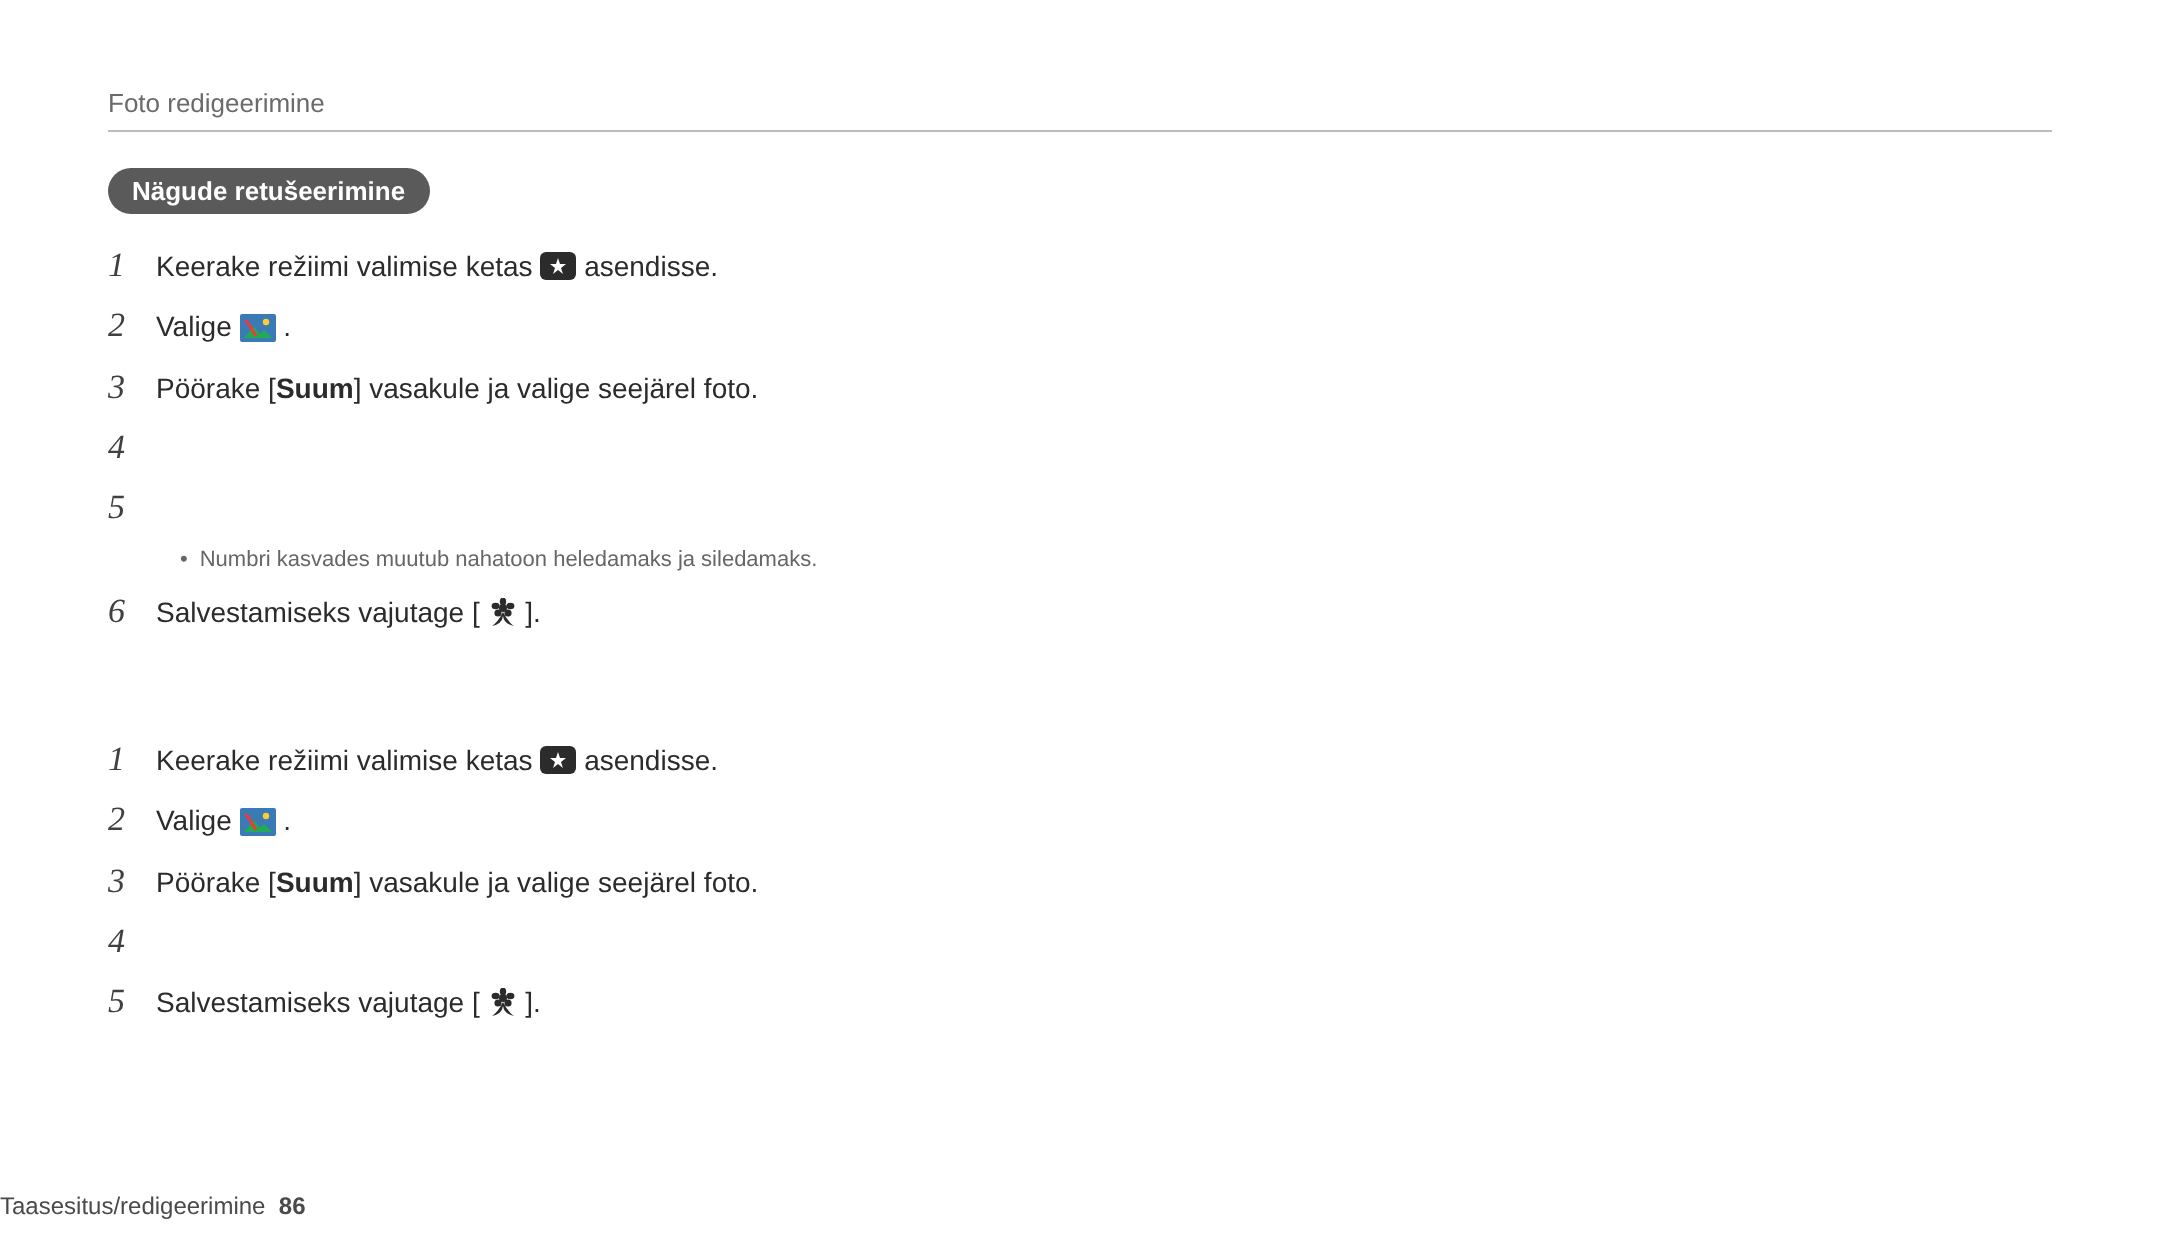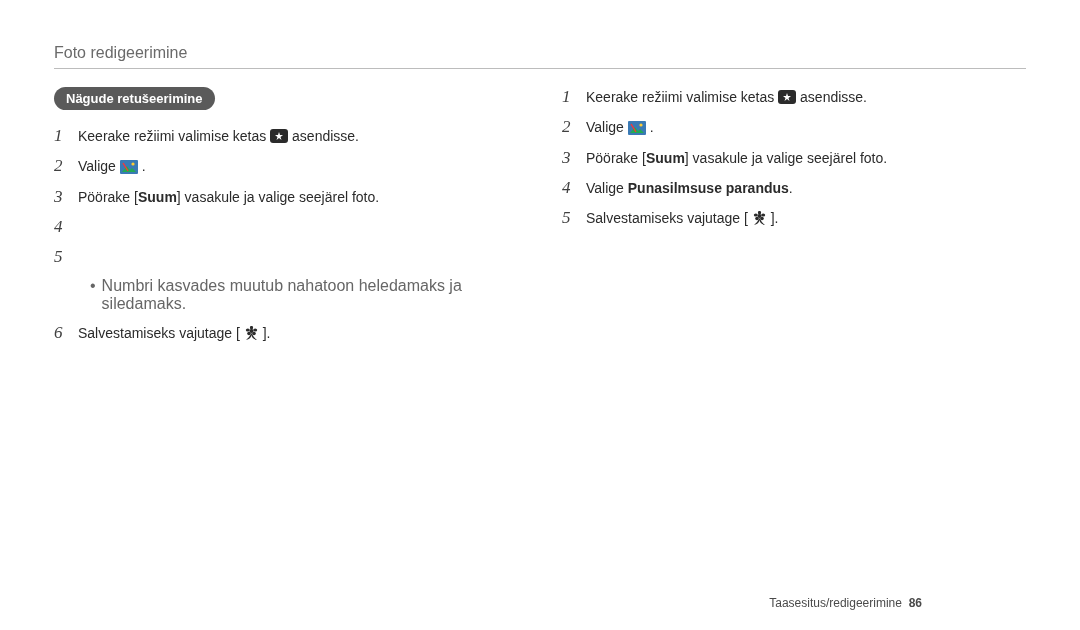--- a/index.html
+++ b/index.html
@@ -12,32 +12,33 @@
     color: #2b2b2b;
   }
   .page {
     box-sizing: border-box;
     width: 1080px;
     height: 630px;
     padding: 44px 54px 20px 54px;
     position: relative;
   }
   .header-line {
-    font-size: 16px;
+    font-size: 13px;
     color: #6a6a6a;
     margin-bottom: 6px;
   }
   .hr {
     border: none;
     border-top: 1px solid #bcbcbc;
     margin: 0 0 18px 0;
   }
   .columns {
     display: flex;
     gap: 44px;
+    flex-direction: column;
   }
   .col {
     flex: 1 1 0;
     min-width: 0;
   }
   .pill {
     display: inline-block;
     background: #5a5a5a;
     color: #fff;
     font-size: 13px;
@@ -65,21 +66,21 @@
     flex: none;
   }
   .step-body {
     font-size: 14px;
     line-height: 1.45;
   }
   .step-body .bold {
     font-weight: 700;
   }
   .sub-bullet {
-    font-size: 16px;
+    font-size: 11px;
     color: #666;
     margin: 4px 0 10px 36px;
     display: flex;
     gap: 6px;
   }
   .sub-bullet .dot::before {
     content: "•";
     color: #666;
   }
   .icon {
@@ -88,23 +89,23 @@
   }
   .icon svg { display: block; }
   .mode-icon svg { width: 18px; height: 16px; }
   .edit-icon svg { width: 18px; height: 14px; }
   .flash-icon svg { width: 11px; height: 15px; }
   .timer-icon svg { width: 14px; height: 14px; }
   .flower-icon svg { width: 15px; height: 15px; }
   .footer {
     position: absolute;
     bottom: 20px;
-    left: 16px;
+    left: 0;
     width: 906px;
-    text-align: right;
+    text-align: left;
     font-size: 12px;
     color: #4a4a4a;
   }
   .footer .pagenum {
     font-weight: 700;
   }
 </style>
 </head>
 <body>
 
@@ -228,23 +229,20 @@
 
         <li>
           <span class="step-num">3</span>
           <span class="step-body">
             <span>Pöörake [</span><span class="bold">Suum</span><span>] vasakule ja valige seejärel foto.</span>
           </span>
         </li>
 
         <li>
           <span class="step-num">4</span>
-          <span class="step-body">
-            <span>Valige </span><span class="bold">Punasilmsuse parandus</span><span>.</span>
-          </span>
         </li>
 
         <li>
           <span class="step-num">5</span>
           <span class="step-body">
             <span>Salvestamiseks vajutage [</span>
             <span class="icon flower-icon">
               <svg viewBox="0 0 15 15">
                   <circle cx="7.5" cy="5" r="2" fill="#2b2b2b"></circle>
                   <ellipse cx="7.5" cy="1.8" rx="1.6" ry="2" fill="#2b2b2b"></ellipse>

